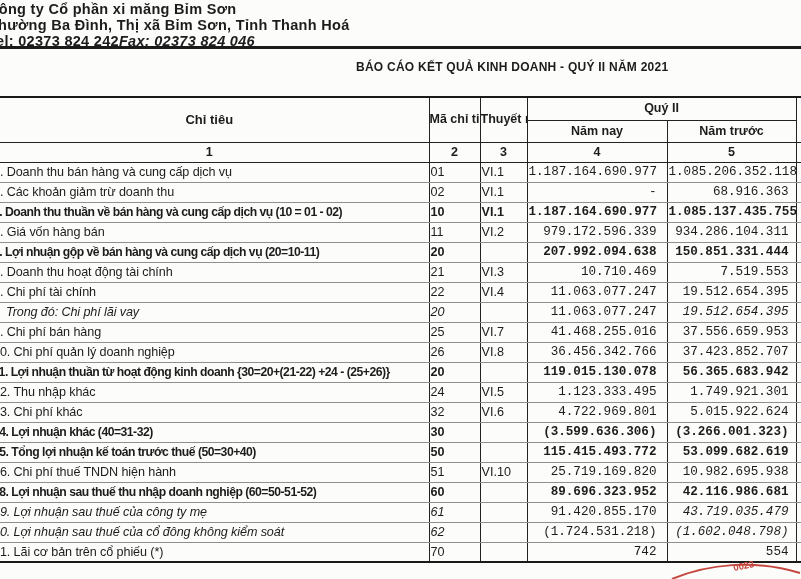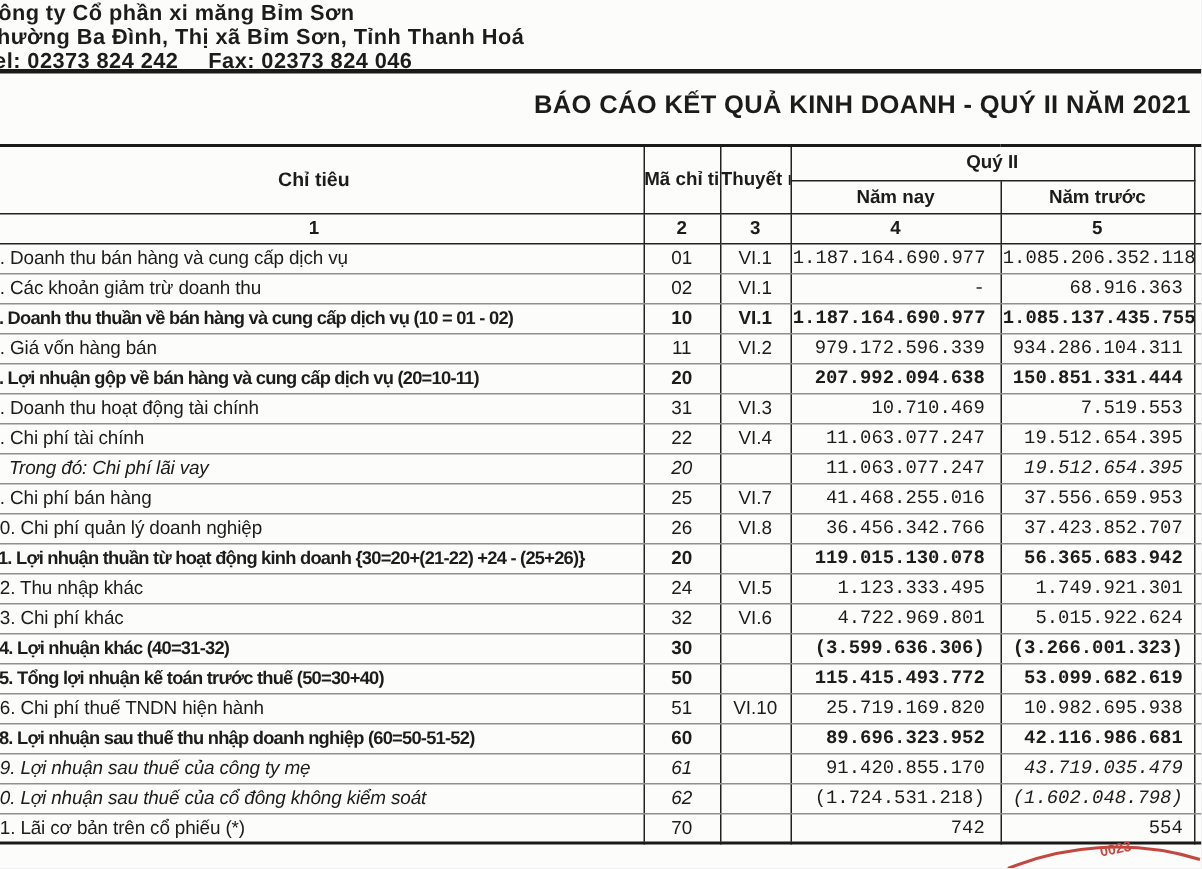--- a/index.html
+++ b/index.html
@@ -3,23 +3,23 @@
 <meta charset="utf-8">
 <style>
   html,body{margin:0;padding:0;background:#e8e8e8;}
   .page{
     position:relative;width:801px;height:579px;overflow:hidden;
     background:#fcfcfa;color:#1c1c1c;
     font-family:"Liberation Sans","DejaVu Sans",sans-serif;
   }
   
   .letterhead{position:absolute;left:-12px;top:1px;font-weight:bold;font-size:14.5px;line-height:16px;letter-spacing:.3px;white-space:nowrap;}
-  .letterhead .fax{margin-left:20px;}
+  .letterhead .fax{font-style:italic;}
   .rule{position:absolute;left:0;top:46px;width:801px;height:3px;background:#1b1b1b;}
-  .title{position:absolute;left:356px;top:60px;font-weight:bold;font-size:17px;letter-spacing:.25px;white-space:nowrap;}
+  .title{position:absolute;left:356px;top:60px;font-weight:bold;font-size:12px;letter-spacing:.25px;white-space:nowrap;}
 
   
   table.rpt{
     position:absolute;left:-12px;top:96px;width:840px;
     border-collapse:collapse;table-layout:fixed;
     border:2px solid #1a1a1a;
   }
   table.rpt th,table.rpt td{
     border-left:1.6px solid #222;border-right:1.6px solid #222;
     overflow:hidden;white-space:nowrap;
@@ -30,21 +30,21 @@
     line-height:1.2;padding:1px 0;white-space:normal;
   }
   tr.hdr-top{height:23px;}
   tr.hdr-sub{height:22px;}
   tr.idx{height:20px;}
   tr.idx th{font-size:12.5px;}
   tbody tr{height:20px;}
   tbody td{border-bottom:1px solid #8f8f8f;font-size:12.6px;vertical-align:middle;}
   tbody tr:last-child td{border-bottom:none;}
   td.label{text-align:left;padding:0 4px 0 3px;letter-spacing:-.1px;}
-  td.code,td.note{text-align:center;}
+  td.code,td.note{}
   td.num{text-align:right;padding-right:10px;font-family:Liberation Mono, monospace;}
   td.prior{padding-right:7px;text-align:right;}
   tr.bold td{font-weight:bold;}
   tr.bold td.label{letter-spacing:-.5px;font-size:12.2px;}
   tr.italic td.label,tr.italic td.code,tr.italic td.prior{font-style:italic;}
   tr.sub td.label{padding-left:16px;}
   .cut{background:#fcfcfa;}
   
   .stamp{position:absolute;left:668px;top:561px;width:135px;height:18px;}
 </style>
@@ -129,21 +129,21 @@
         <tr class="bold">
           <td class="label">5. Lợi nhuận gộp về bán hàng và cung cấp dịch vụ (20=10-11)</td>
           <td class="code">20</td>
           <td class="note"></td>
           <td class="num">207.992.094.638</td>
           <td class="num prior">150.851.331.444</td>
           <td class="cut"></td>
         </tr>
         <tr class="normal">
           <td class="label">6. Doanh thu hoạt động tài chính</td>
-          <td class="code">31</td>
+          <td class="code">21</td>
           <td class="note">VI.3</td>
           <td class="num">10.710.469</td>
           <td class="num prior">7.519.553</td>
           <td class="cut"></td>
         </tr>
         <tr class="normal">
           <td class="label">7. Chi phí tài chính</td>
           <td class="code">22</td>
           <td class="note">VI.4</td>
           <td class="num">11.063.077.247</td>

